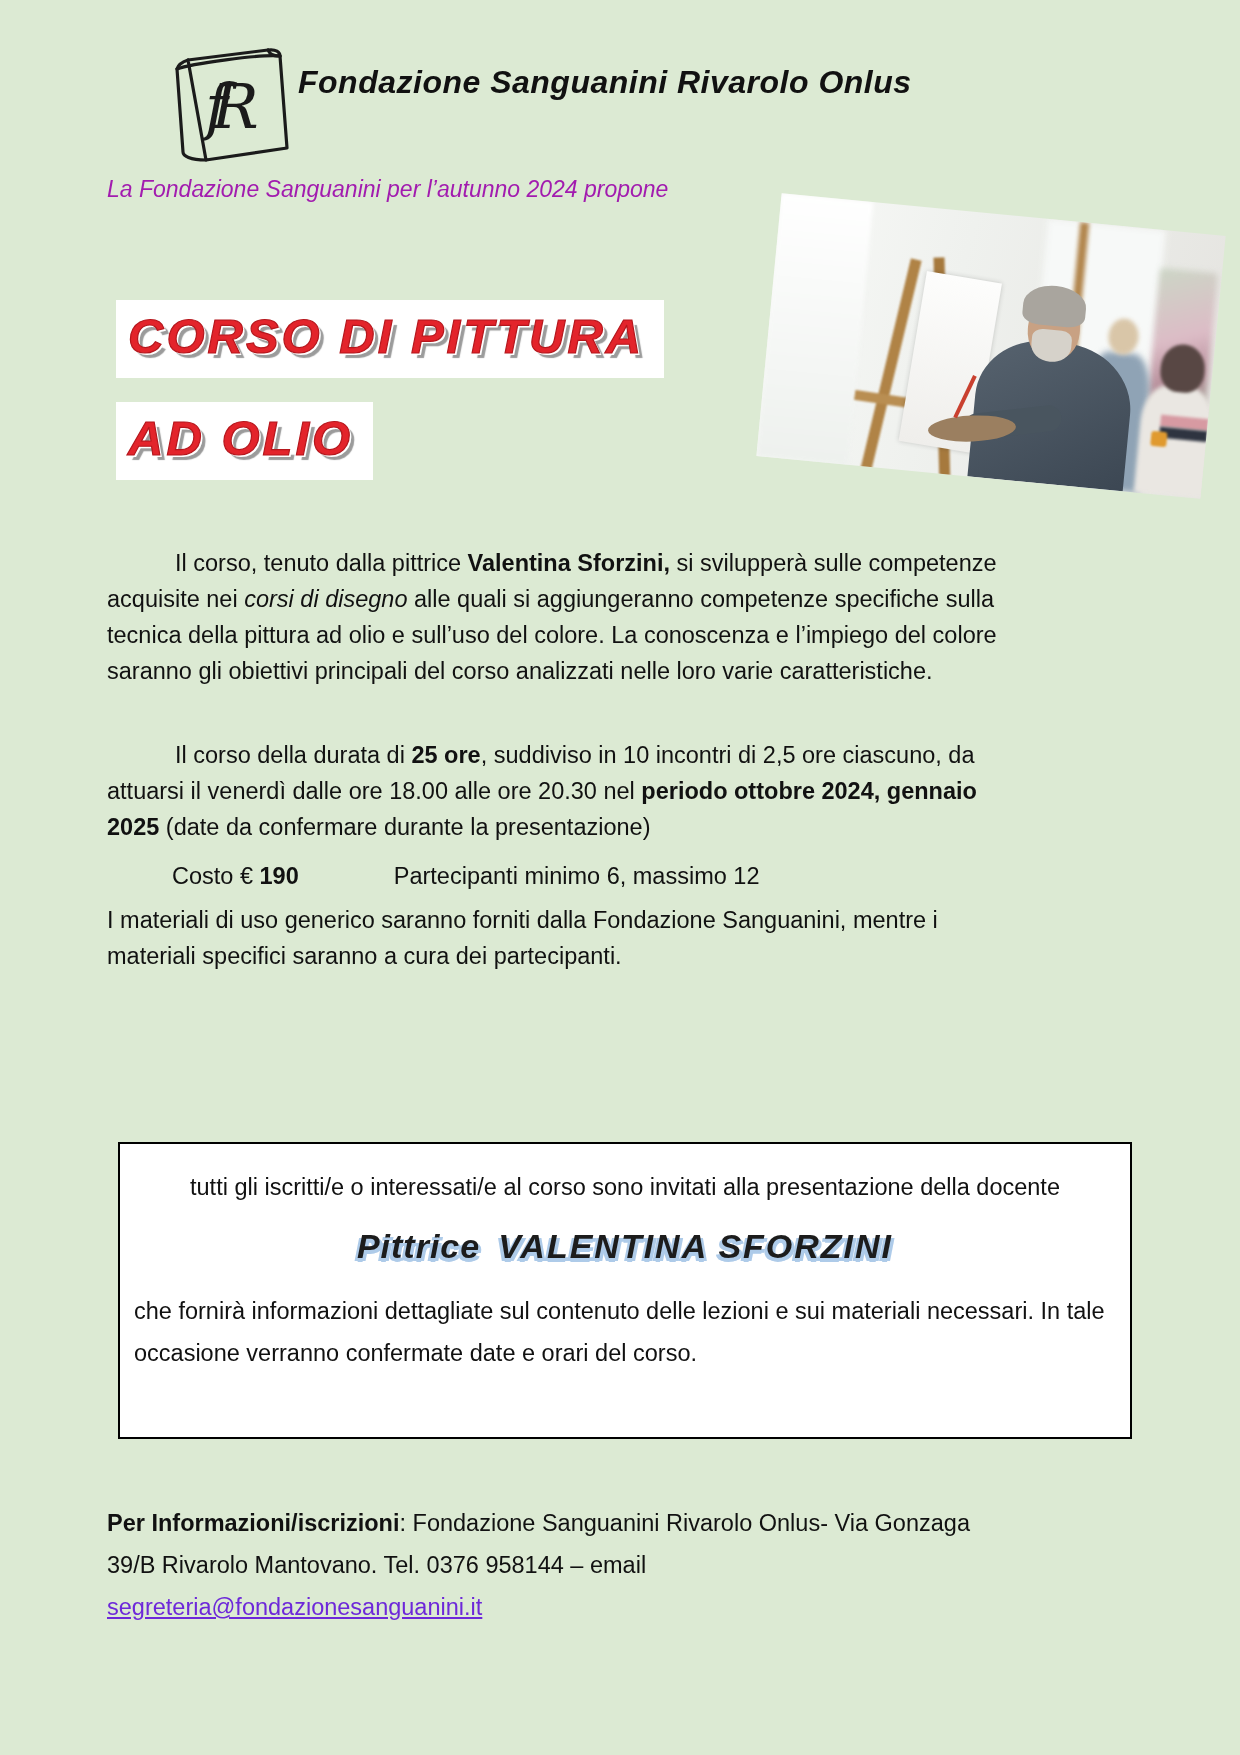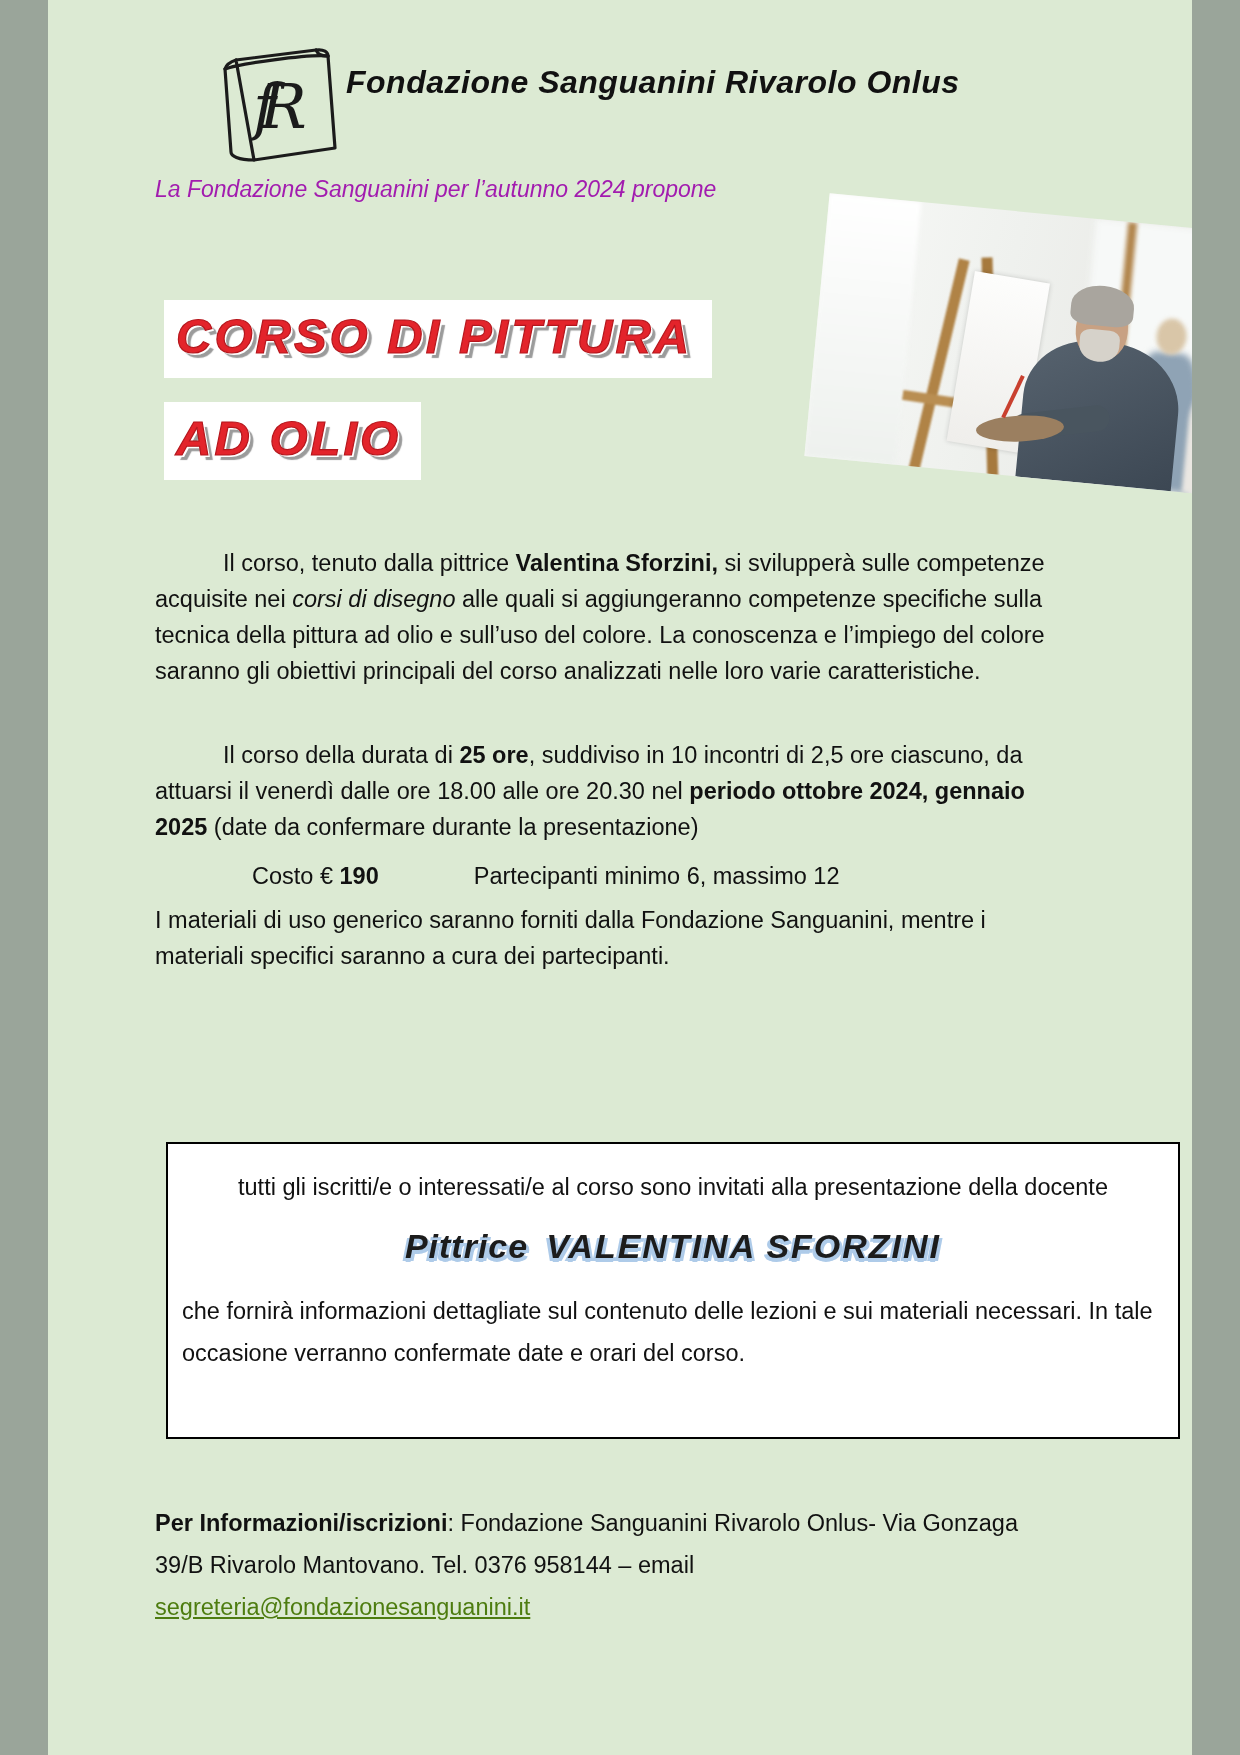--- a/index.html
+++ b/index.html
@@ -1,18 +1,18 @@
 <!DOCTYPE html>
 <html lang="it"><head>
 <meta charset="utf-8">
 <style>
   html,body{margin:0;padding:0;}
   body{background:#9aa59a;}
   .page{
-    position:relative; width:1144px; height:1755px; margin:0 auto;
+    position:relative; width:1240px; height:1755px; margin:0 auto;
     background:#dcead3; overflow:hidden;
     font-family:"Liberation Sans", sans-serif; color:#1a1a1a;
   }
   
   .logo{position:absolute; left:150px; top:36px; width:165px; height:132px;}
   .org-title{
     position:absolute; left:298px; top:64px; margin:0;
     font-size:32px; font-weight:bold; font-style:italic; letter-spacing:.5px; color:#111;
   }
   
@@ -64,21 +64,21 @@
   .ph-w2-band2{left:399px;top:196px;width:48px;height:11px;background:#2e3440;filter:blur(1.5px);}
   .ph-w2-cup{left:391px;top:201px;width:16px;height:15px;background:#e09a2f;border-radius:3px;filter:blur(1px);}
   
   .bodytext{
     position:absolute; left:107px; width:902px; margin:0;
     font-size:23.5px; line-height:36px; color:#111;
   }
   .indent{text-indent:68px;}
   .p1{top:545px;}
   .p2{top:737px;}
-  .cost{top:858px; margin-left:97px;}
+  .cost{top:858px; margin-left:65px;}
   .cost .gap{margin-left:95px;}
   .p3{top:902px;}
   .b{font-weight:bold;}
   .i{font-style:italic;}
   .bi{font-weight:bold; }
   
   .invite-box{
     position:absolute; left:118px; top:1142px; width:1014px; height:297px;
     background:#ffffff; border:2px solid #000; box-sizing:border-box;
   }
@@ -97,21 +97,21 @@
   }
   .presenter .name{margin-left:18px; letter-spacing:2px;}
   .invite-line2{
     margin:24px 14px 0; font-size:23.5px; line-height:42px; color:#111;
   }
   
   .footer{
     position:absolute; left:107px; top:1502px; width:885px; margin:0;
     font-size:23.5px; line-height:42px; color:#111;
   }
-  .email-link{color:#4d7c0f; text-decoration:underline; display:inline-block;}
+  .email-link{color:#6d28d9; text-decoration:underline; display:inline-block;}
 </style>
 </head>
 <body>
 
 <div class="page">
 
   <svg class="logo" viewBox="0 0 165 132" aria-hidden="true">
     <g fill="none" stroke="#1b1b1b" stroke-width="3.2" stroke-linejoin="round" stroke-linecap="round">
       <path d="M38,24 L118,14 C126,13 130,16 130,20 L137,112 L56,124 Z"></path>
       <path d="M38,24 C32,26 28,29 27,33 L33,116 C33,120 40,124 56,124"></path>

